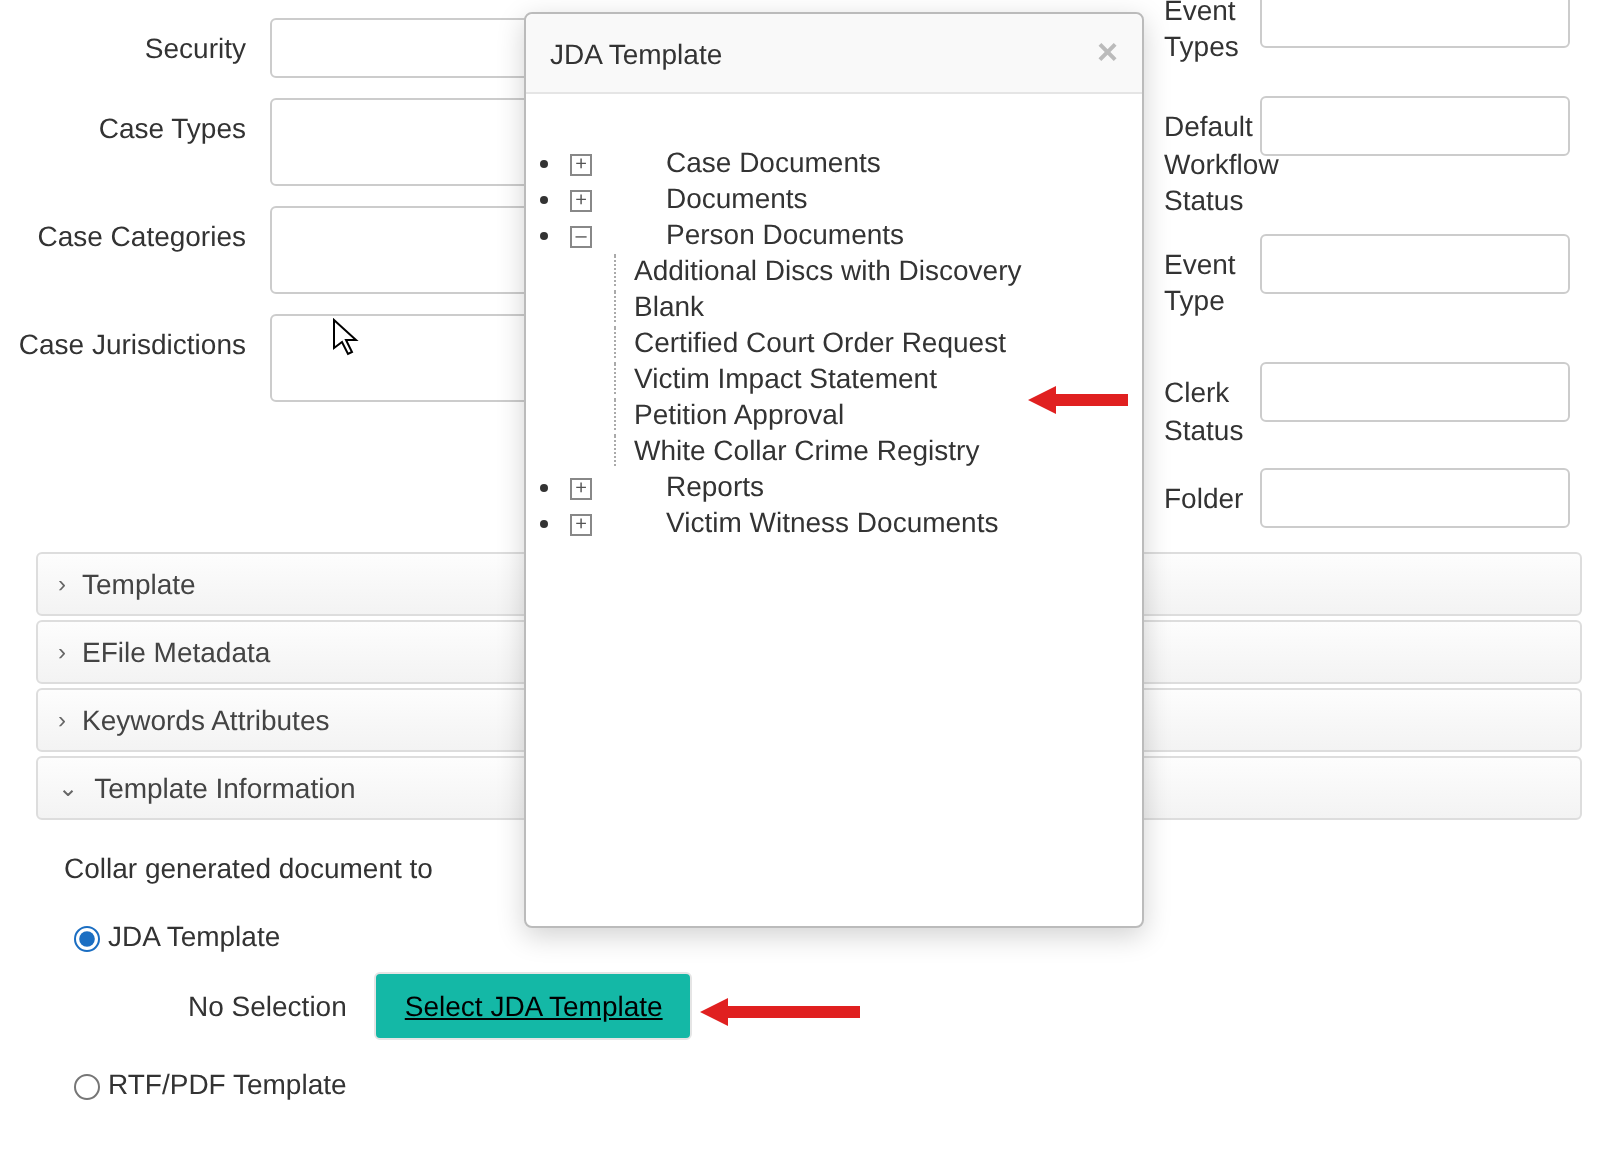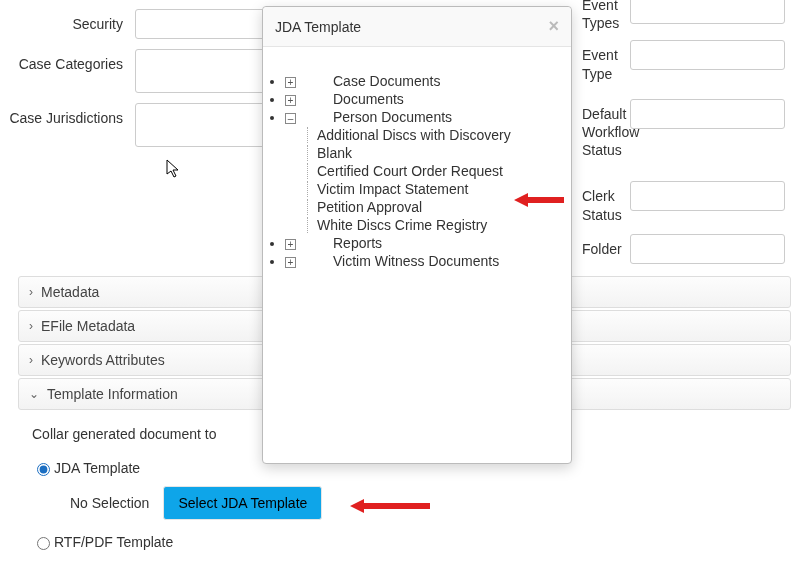--- a/index.html
+++ b/index.html
@@ -61,28 +61,29 @@
     display: flex;
     align-items: center;
     cursor: pointer;
   }
   .acc-header .chev { margin-right: 8px; color: #666; font-size: 12px;}
   .template-body { padding: 14px 10px 10px 32px; }
   .convert-line { margin-bottom: 18px; }
   .radio-line { margin-bottom: 10px; display: flex; align-items: center; }
   .radio-line input { accent-color: #1b6ec2; margin-right: 4px;}
   .sel-row { display: flex; align-items: center; margin: 6px 0 14px 38px;}
-  .sel-row .ns { margin-right: 14px;}
+  .sel-row .ns { margin-right: 14px; margin-left: 24px;}
   .sel-btn {
-    background: #0ea5e9;
+    background: #14b8a6;
     border: 1px solid #e5e5e5;
     border-radius: 3px;
     padding: 8px 14px;
     cursor: pointer;
     font-size: 14px;
+    text-decoration: underline;
   }
   
   .dialog {
     position: absolute;
     top: 6px; left: 262px;
     width: 310px; height: 458px;
     background: #fff;
     border: 1px solid #bbb;
     border-radius: 4px;
     box-shadow: 0 4px 14px rgba(0,0,0,.18);
@@ -124,57 +125,61 @@
 </head>
 <body>
 
 <div class="layout">
   <div class="col-left">
     <div class="form-row" style="margin-top:-6px">
       <div class="form-label">Security</div>
       <div class="form-input"></div>
     </div>
     <div class="form-row" style="margin-top:10px">
+      <div class="form-label">Case Types</div>
+      <div class="form-input" style="height:44px"></div>
+    </div>
+    <div class="form-row" style="margin-top:10px">
       <div class="form-label">Case Categories</div>
       <div class="form-input" style="height:44px"></div>
     </div>
     <div class="form-row" style="margin-top:10px">
       <div class="form-label">Case Jurisdictions</div>
       <div class="form-input" style="height:44px"></div>
     </div>
   </div>
 
   <div class="col-right">
     <div class="right-row" style="margin-top:-6px">
       <div class="right-col-label" style="margin-top:-4px"><span>Event Types</span></div>
       <div class="right-col-input"></div>
     </div>
+    <div class="right-row" style="margin-top:16px">
+      <div class="right-col-label" style="width:48px"><span>Default Workflow Status</span></div>
+      <div class="right-col-input"></div>
+    </div>
     <div class="right-row" style="margin-top:8px">
       <div class="right-col-label"><span>Event Type</span></div>
       <div class="right-col-input"></div>
     </div>
-    <div class="right-row" style="margin-top:16px">
-      <div class="right-col-label" style="width:48px"><span>Default Workflow Status</span></div>
-      <div class="right-col-input"></div>
-    </div>
     <div class="right-row" style="margin-top:22px">
       <div class="right-col-label"><span>Clerk Status</span></div>
       <div class="right-col-input"></div>
     </div>
     <div class="right-row" style="margin-top:10px">
       <div class="right-col-label"><span>Folder</span></div>
       <div class="right-col-input"></div>
     </div>
   </div>
 </div>
 
 <div class="accordion">
   <div class="acc-header">
     <span class="chev">›</span>
-    <span>Metadata</span>
+    <span>Template</span>
   </div>
   <div class="acc-header">
     <span class="chev">›</span>
     <span>EFile Metadata</span>
   </div>
   <div class="acc-header">
     <span class="chev">›</span>
     <span>Keywords Attributes</span>
   </div>
   <div class="acc-header">
@@ -209,21 +214,21 @@
   <ul class="tree">
     <li><span class="exp">+</span><span class="node">Case Documents</span></li>
     <li><span class="exp">+</span><span class="node">Documents</span></li>
     <li><span class="exp">–</span><span class="node">Person Documents</span>
       <ul class="sub">
         <li><span class="leaf">Additional Discs with Discovery</span></li>
         <li><span class="leaf">Blank</span></li>
         <li><span class="leaf">Certified Court Order Request</span></li>
         <li><span class="leaf">Victim Impact Statement</span></li>
         <li><span class="leaf">Petition Approval</span></li>
-        <li><span class="leaf">White Discs Crime Registry</span></li>
+        <li><span class="leaf">White Collar Crime Registry</span></li>
       </ul>
     </li>
     <li><span class="exp">+</span><span class="node">Reports</span></li>
     <li><span class="exp">+</span><span class="node">Victim Witness Documents</span></li>
   </ul>
 </div>
 
 <div class="arrow a1">
   <svg viewBox="0 0 50 14">
       <polygon points="0,7 14,0 14,4 50,4 50,10 14,10 14,14" fill="#e02020"></polygon>

